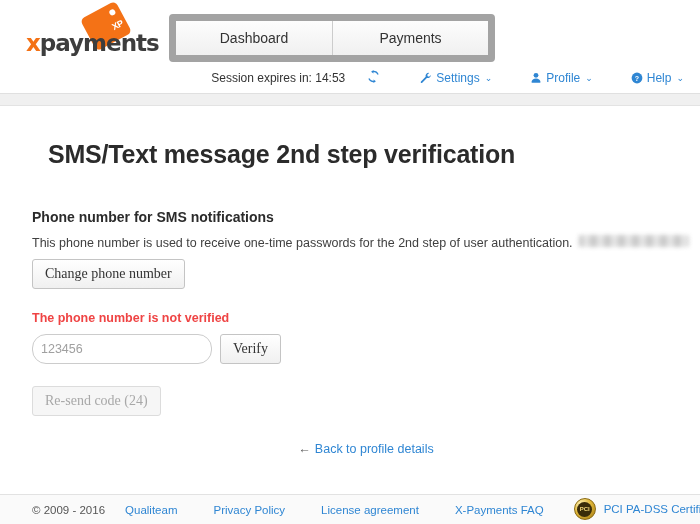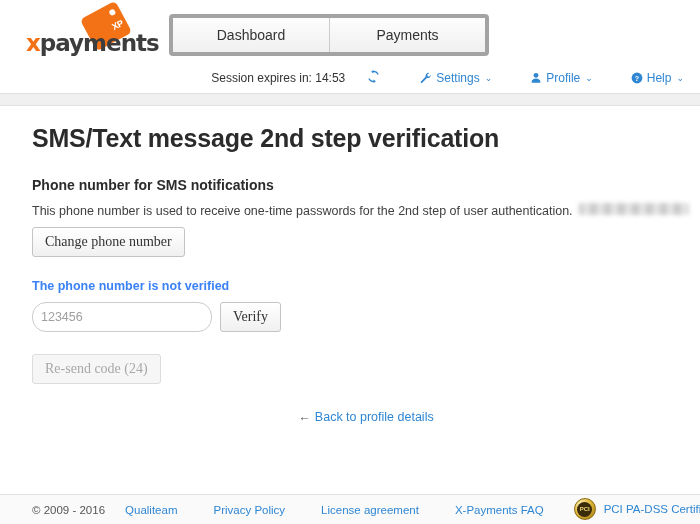--- a/index.html
+++ b/index.html
@@ -44,21 +44,21 @@
     font-family: "DejaVu Sans", sans-serif;
     font-size: 23px; font-weight: bold;
     letter-spacing: -1px;
     color: #3d3d3d;
   }
   .logo-word .x { color: #f47216; }
 
   .navtabs {
     position: absolute; left: 169px; top: 14px;
     display: flex;
-    border: 4px solid #a3a3a3;
+    border: 7px solid #a3a3a3;
     border-radius: 4px;
     overflow: hidden;
     background: #f3f3f3;
   }
   .navtab {
     padding: 9px 0;
     width: 156px;
     text-align: center;
     font-size: 14px;
     color: #333333;
@@ -96,21 +96,21 @@
   .grey-band {
     position: absolute; left: 0; top: 94px; width: 700px; height: 12px;
     background: #f0f0f0;
     border-bottom: 1px solid #e3e3e3;
   }
 
   
   .content { position: absolute; left: 0; top: 106px; width: 700px; height: 388px; background: #ffffff; }
 
   .page-title {
-    margin: 0;
+    margin: 16px;
     padding: 18px 13px 0 32px;
     font-size: 25px;
     font-weight: bold;
     color: #2b2b2b;
     letter-spacing: -0.2px;
   }
 
   .section-title {
     margin: 0;
     padding: 24px 0 0 32px;
@@ -152,21 +152,21 @@
     border-color: #dcdcdc;
     cursor: default;
   }
 
   .change-btn-wrap { padding: 9px 0 0 32px; }
 
   .error-msg {
     padding: 22px 8px 0 32px;
     font-size: 12.5px;
     font-weight: bold;
-    color: #3b82f6;
+    color: #ef4444;
   }
 
   .verify-row { padding: 9px 0 0 32px; display: flex; align-items: stretch; gap: 8px; }
   .code-input {
     width: 180px;
     padding: 6px 8px;
     font-family: "Liberation Sans", sans-serif;
     font-size: 12.5px;
     color: #333333;
     border: 1px solid #cccccc;

